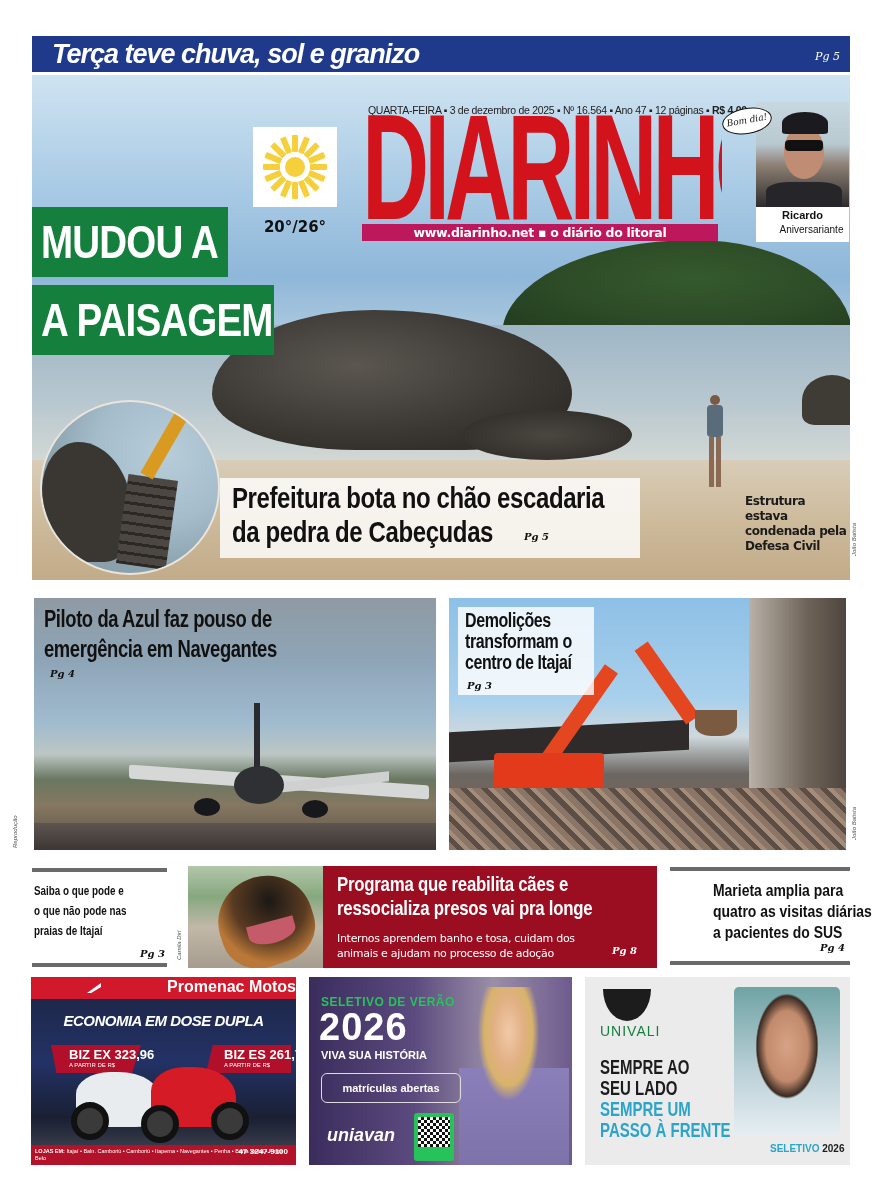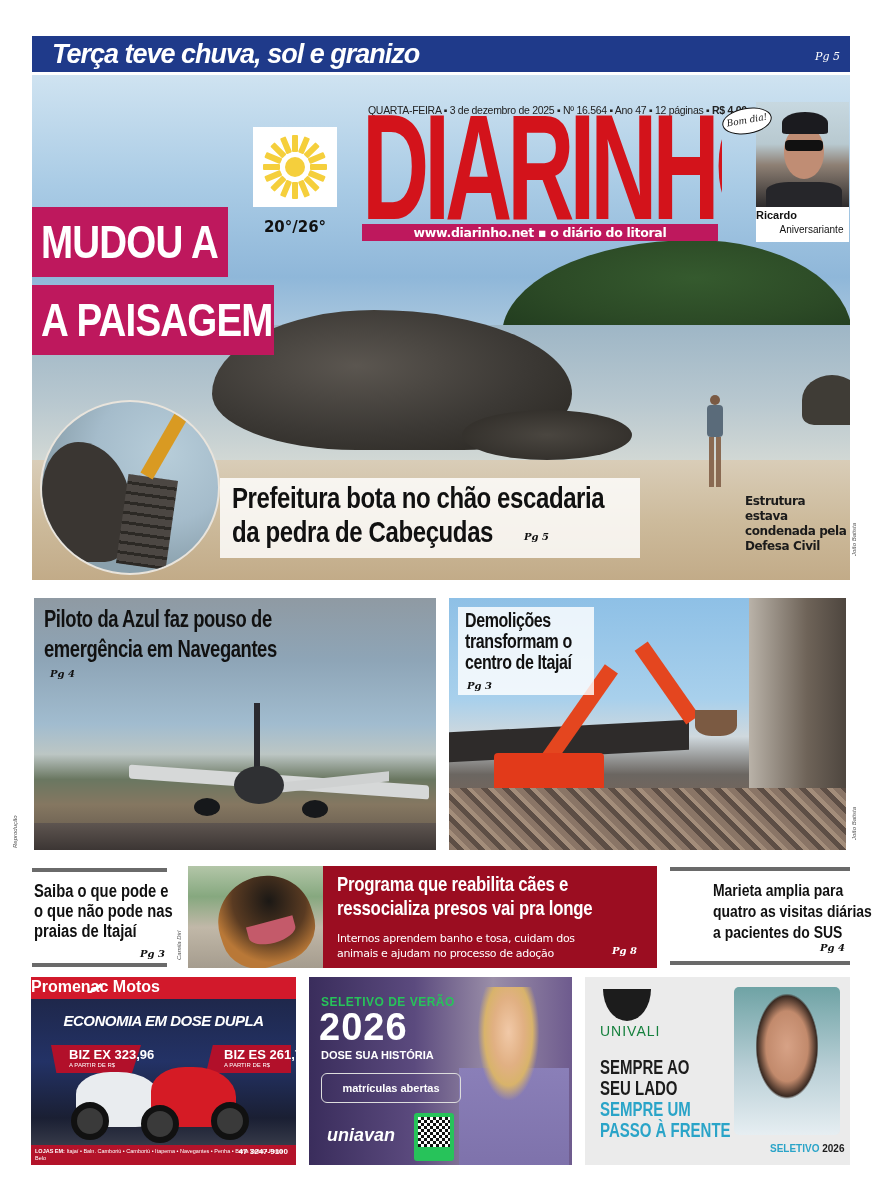--- a/index.html
+++ b/index.html
@@ -38,25 +38,25 @@
   #tagline { position: absolute; left: 362px; top: 224px; width: 356px; height: 17px; background: #be185d; color: #fff; font-weight: 700; font-size: 12.5px; text-align: center; line-height: 17px; font-family: "DejaVu Sans", sans-serif; letter-spacing: -0.3px; }
 
   
   #bday-bubble { position: absolute; left: 722px; top: 108px; width: 50px; height: 26px; background: #fff; border: 1.5px solid #111; border-radius: 50%; font-family: "DejaVu Serif", serif; font-style: italic; font-size: 9px; line-height: 23px; text-align: center; color: #111; transform: rotate(-10deg); z-index: 3; }
   #bday-card { position: absolute; left: 756px; top: 102px; width: 93px; height: 140px; background: #fff; }
   #bday-photo { position: absolute; left: 0; top: 0; width: 93px; height: 105px; background: linear-gradient(180deg, #c7d8e0 0%, #b8c9d0 40%, #8e8074 60%, #2d2b2c 100%); overflow: hidden; }
   #bday-photo .face { position: absolute; left: 28px; top: 25px; width: 40px; height: 52px; background: #c08d74; border-radius: 45% 45% 50% 50%; }
   #bday-photo .cap { position: absolute; left: 26px; top: 10px; width: 46px; height: 22px; background: #1b1b1f; border-radius: 50% 50% 10% 10%; }
   #bday-photo .glasses { position: absolute; left: 29px; top: 38px; width: 38px; height: 11px; background: #111; border-radius: 4px; }
   #bday-photo .shirt { position: absolute; left: 10px; top: 80px; width: 76px; height: 30px; background: #26262a; border-radius: 30% 30% 0 0; }
-  #bday-name { position: absolute; left: 0; top: 107px; width: 93px; text-align: left; font-weight: 700; font-size: 11px; color: #111; }
+  #bday-name { position: absolute; left: 0; top: 107px; width: 93px; text-align: center; font-weight: 700; font-size: 11px; color: #111; }
   #bday-role { position: absolute; left: 0; top: 122px; width: 93px; text-align: center; font-size: 10px; color: #111; margin-left: 9px; }
 
   
-  .gray-box { position: absolute; background: #be185d; color: #fff; font-weight: 700; white-space: nowrap; }
+  .gray-box { position: absolute; background: #15803d; color: #fff; font-weight: 700; white-space: nowrap; }
   #hero-kicker-1 { left: 32px; top: 207px; width: 196px; height: 70px; font-size: 47px; line-height: 70px; padding-left: 9px; letter-spacing: -1px; }
   #hero-kicker-2 { left: 32px; top: 285px; width: 242px; height: 70px; font-size: 47px; line-height: 70px; padding-left: 9px; letter-spacing: -1px; }
   .gray-box span { display: inline-block; transform: scaleX(0.82); transform-origin: left center; }
 
   #inset-circle { position: absolute; left: 40px; top: 400px; width: 180px; height: 175px; border-radius: 50%; overflow: hidden; border: 2px solid #e9e4dc;
     background: radial-gradient(ellipse at 70% 30%, #b7cdd9 0%, #a5bccb 40%, #8aa0ac 70%); }
   #inset-circle .rock { position: absolute; left: 0; top: 40px; width: 90px; height: 120px; background: #3a3632; border-radius: 40% 60% 30% 20%; }
   #inset-circle .arm { position: absolute; left: 120px; top: -10px; width: 14px; height: 90px; background: #d99a22; transform: rotate(30deg); }
   #inset-circle .stairs { position: absolute; left: 80px; top: 75px; width: 50px; height: 90px; background: repeating-linear-gradient(180deg, #4c4743 0 7px, #2c2925 7px 10px); transform: rotate(8deg); }
 
@@ -93,21 +93,21 @@
   #story-demo .bucket { position: absolute; left: 246px; top: 112px; width: 42px; height: 26px; background: #7b5a42; border-radius: 0 0 40% 40%; }
   #story-demo .rubble { position: absolute; left: 0; top: 190px; width: 397px; height: 62px; background: repeating-linear-gradient(45deg, #8a7566 0 6px, #5d4e45 6px 11px, #a38d7a 11px 15px); }
   #demo-box { position: absolute; left: 458px; top: 607px; width: 136px; height: 88px; background: rgba(255,255,255,0.82); }
   #demo-headline { position: absolute; left: 465px; top: 610px; font-weight: 700; font-size: 20px; line-height: 21px; color: #111; white-space: nowrap; letter-spacing: -0.5px; }
   #demo-headline span { display: block; transform: scaleX(0.8); transform-origin: left top; }
   #demo-pg { position: absolute; left: 467px; top: 680px; font-family: "DejaVu Serif", serif; font-style: italic; font-weight: 700; font-size: 10px; color: #111; }
   #credit-demo { position: absolute; left: 851px; top: 840px; font-size: 6px; color: #555; transform: rotate(-90deg); transform-origin: left top; white-space: nowrap; font-style: italic; }
 
   
   .rule { position: absolute; height: 4px; background: #6a6a6a; }
-  #saiba-headline { position: absolute; left: 34px; top: 881px; font-weight: 700; font-size: 18px; line-height: 20px; color: #111; white-space: nowrap; }
+  #saiba-headline { position: absolute; left: 34px; top: 881px; font-weight: 700; font-size: 12px; line-height: 20px; color: #111; white-space: nowrap; }
   #saiba-headline span { display: block; transform: scaleX(0.82); transform-origin: left top; }
   #saiba-pg { position: absolute; left: 140px; top: 948px; font-family: "DejaVu Serif", serif; font-style: italic; font-weight: 700; font-size: 10px; color: #111; }
   #credit-dog { position: absolute; left: 176px; top: 960px; font-size: 6px; color: #555; transform: rotate(-90deg); transform-origin: left top; white-space: nowrap; font-style: italic; }
 
   #dog-photo { position: absolute; left: 188px; top: 866px; width: 136px; height: 102px; overflow: hidden;
     background: linear-gradient(180deg, #b3c6a8 0%, #86a87f 30%, #c1b8a8 60%, #a59c8e 100%); }
   #dog-photo .head { position: absolute; left: 30px; top: 10px; width: 95px; height: 90px; background: radial-gradient(ellipse at 60% 30%, #1b1815 0%, #5a3b22 45%, #b97837 70%); border-radius: 50% 50% 40% 40%; transform: rotate(-18deg); }
   #dog-photo .mouth { position: absolute; left: 60px; top: 55px; width: 48px; height: 22px; background: #c45a6a; border-radius: 0 0 50% 50%; transform: rotate(-15deg); }
 
   #program-box { position: absolute; left: 323px; top: 866px; width: 334px; height: 102px; background: #9b0d21; }
@@ -117,21 +117,21 @@
   #program-pg { position: absolute; left: 612px; top: 945px; font-family: "DejaVu Serif", serif; font-style: italic; font-weight: 700; font-size: 10px; color: #fff; }
 
   #marieta-headline { position: absolute; left: 670px; top: 880px; font-weight: 700; font-size: 17px; line-height: 21px; color: #111; white-space: nowrap; margin-left: 43px; }
   #marieta-headline span { display: block; transform: scaleX(0.82); transform-origin: left top; }
   #marieta-pg { position: absolute; left: 820px; top: 942px; font-family: "DejaVu Serif", serif; font-style: italic; font-weight: 700; font-size: 10px; color: #111; }
 
   
   .ad { position: absolute; top: 977px; height: 188px; overflow: hidden; }
   #ad-honda { left: 31px; width: 265px; background: linear-gradient(180deg, #1d2442 0%, #233266 45%, #1a1f33 75%, #4a4d58 100%); }
   #ad-honda .bar { position: absolute; left: 0; top: 0; width: 265px; height: 22px; background: #d2192b; }
-  #ad-honda .brand { position: absolute; left: 0; top: 1px; width: 265px; text-align: left; color: #fff; font-weight: 700; font-size: 16px; }
+  #ad-honda .brand { position: absolute; left: 0; top: 1px; width: 265px; text-align: right; color: #fff; font-weight: 700; font-size: 16px; }
   #ad-honda .wing { position: absolute; left: 56px; top: 6px; width: 14px; height: 10px; background: #fff; clip-path: polygon(0 100%, 100% 0, 100% 40%, 30% 100%); }
   #ad-honda .slogan { position: absolute; left: 0; top: 35px; width: 265px; text-align: center; color: #fff; font-weight: 700; font-style: italic; font-size: 15px; letter-spacing: -0.5px; }
   #ad-honda .tag1 { position: absolute; left: 20px; top: 68px; width: 90px; height: 28px; background: #b2102a; clip-path: polygon(0 0, 100% 0, 90% 100%, 6% 100%); }
   #ad-honda .tag2 { position: absolute; left: 175px; top: 68px; width: 85px; height: 28px; background: #b2102a; clip-path: polygon(8% 0, 100% 0, 100% 100%, 0 100%); }
   #ad-honda .price1 { position: absolute; left: 38px; top: 70px; color: #fff; font-weight: 700; font-size: 13px; white-space: nowrap; }
   #ad-honda .price2 { position: absolute; left: 193px; top: 70px; color: #fff; font-weight: 700; font-size: 13px; white-space: nowrap; }
   #ad-honda .price-sub { font-size: 6px; display: block; font-weight: 400; }
   #ad-honda .moto1 { position: absolute; left: 45px; top: 95px; width: 85px; height: 55px; background: #e9ecef; border-radius: 40% 50% 30% 30%; }
   #ad-honda .moto2 { position: absolute; left: 120px; top: 90px; width: 85px; height: 60px; background: #d51b25; border-radius: 40% 50% 30% 30%; }
   #ad-honda .wheel { position: absolute; width: 38px; height: 38px; border-radius: 50%; border: 6px solid #111; background: #3a3a3a; }
@@ -339,21 +339,21 @@
   <div class="footer">
     <b>LOJAS EM:</b> <span>Itajaí • Baln. Camboriú • Camboriú • Itapema • Navegantes • Penha • Barra Velha • Porto Belo</span>
   </div>
   <div class="phone">47 3247-9100</div>
 </div>
 
 <div id="ad-uniavan" class="ad">
   <div class="woman"></div>
   <div class="l1">SELETIVO DE VERÃO</div>
   <div class="l2">2026</div>
-  <div class="l3">DOSE SUA HISTÓRIA</div>
+  <div class="l3">VIVA SUA HISTÓRIA</div>
   <div class="pill">matrículas abertas</div>
   <div class="logo">uniavan</div>
   <div class="qr">
       <i></i>
     </div>
 </div>
 
 <div id="ad-univali" class="ad">
   <div class="shield"></div>
   <div class="wordmark">UNIVALI</div>

